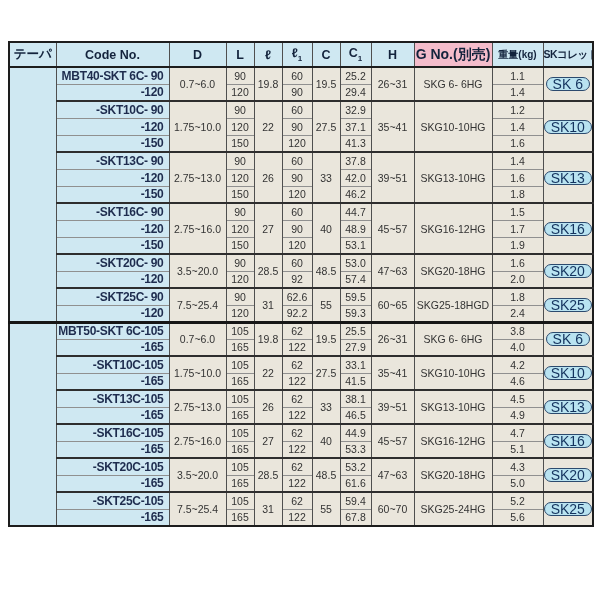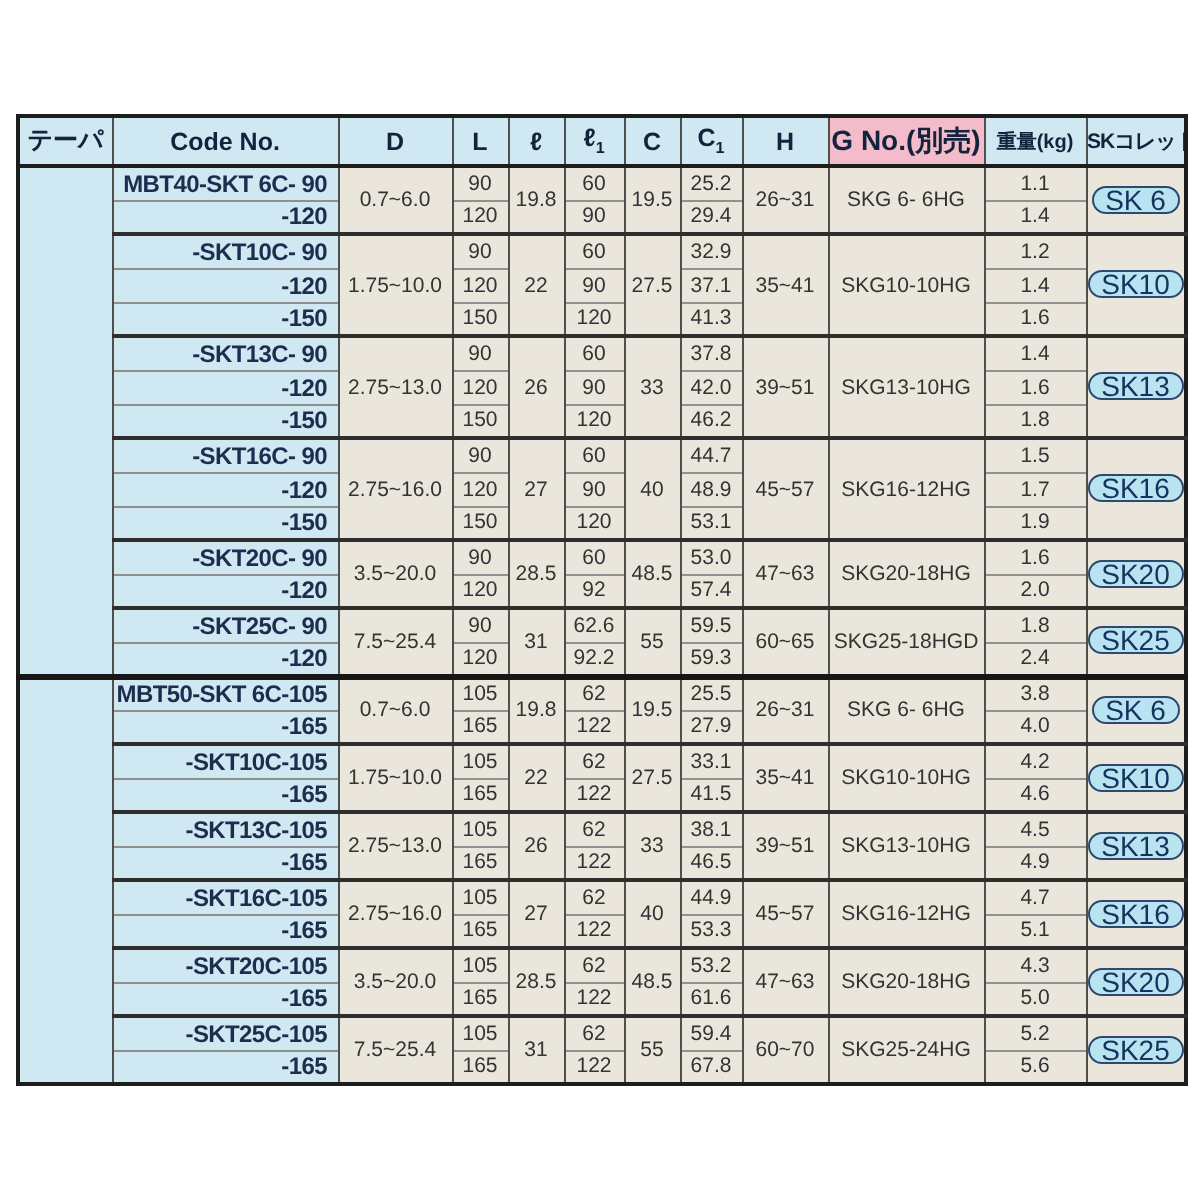--- a/index.html
+++ b/index.html
@@ -4,21 +4,21 @@
 <style>
   html,body{margin:0;padding:0;}
   body{
     width:600px;height:600px;background:#ffffff;
     font-family:"Liberation Sans","DejaVu Sans",sans-serif;
     position:relative;overflow:hidden;
   }
   .page{position:relative;width:600px;height:600px;background:#fff;}
 
   table.spec{
-    position:absolute;left:8px;top:57px;width:584px;
+    position:absolute;left:8px;top:41px;width:584px;
     border-collapse:collapse;table-layout:fixed;
     border:2px solid var(--border-dark,#1d1d1d);
   }
   col.c1{width:47px}col.c2{width:113px}col.c3{width:57px}col.c4{width:28px}
   col.c5{width:28px}col.c6{width:30px}col.c7{width:28px}col.c8{width:31px}
   col.c9{width:43px}col.c10{width:78px}col.c11{width:51px}col.c12{width:50px}
 
   th,td{
     border-left:1px solid var(--border-mid,#4f4f4f);
     border-right:1px solid var(--border-mid,#4f4f4f);

